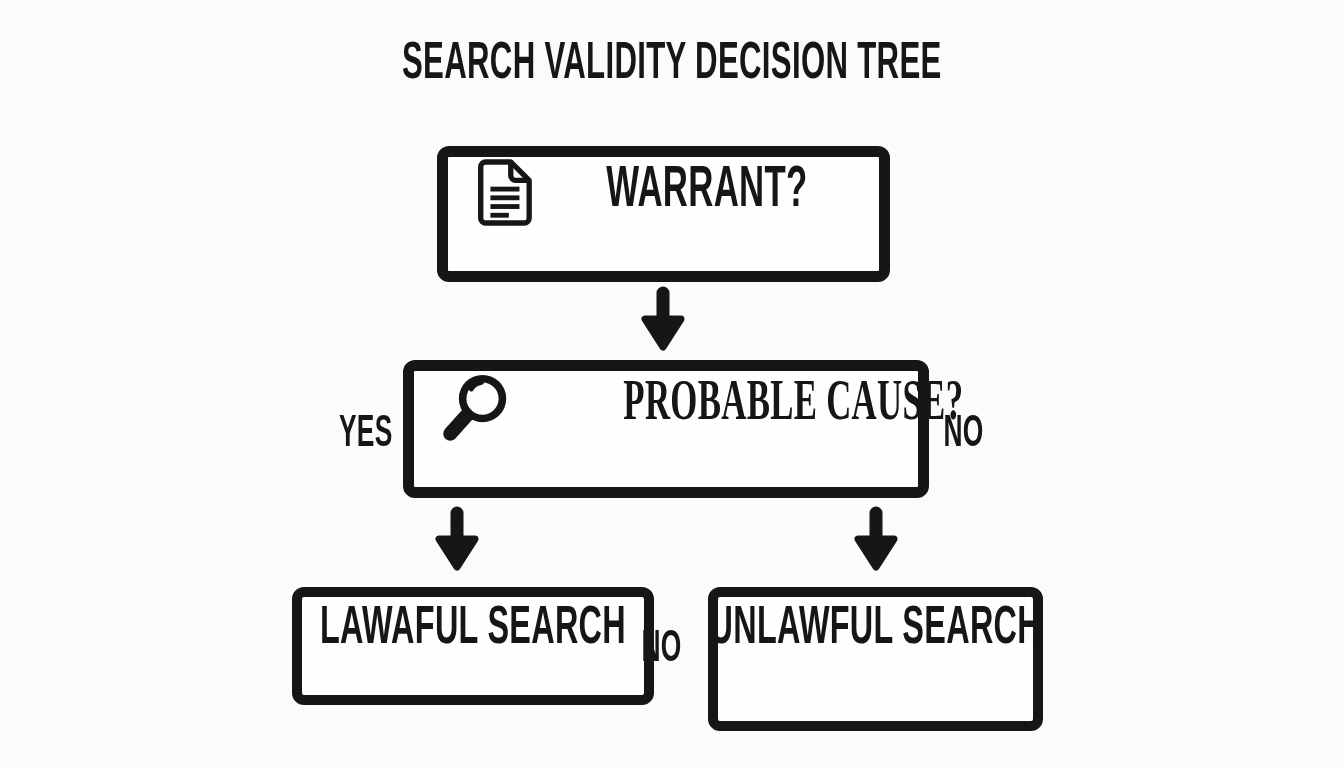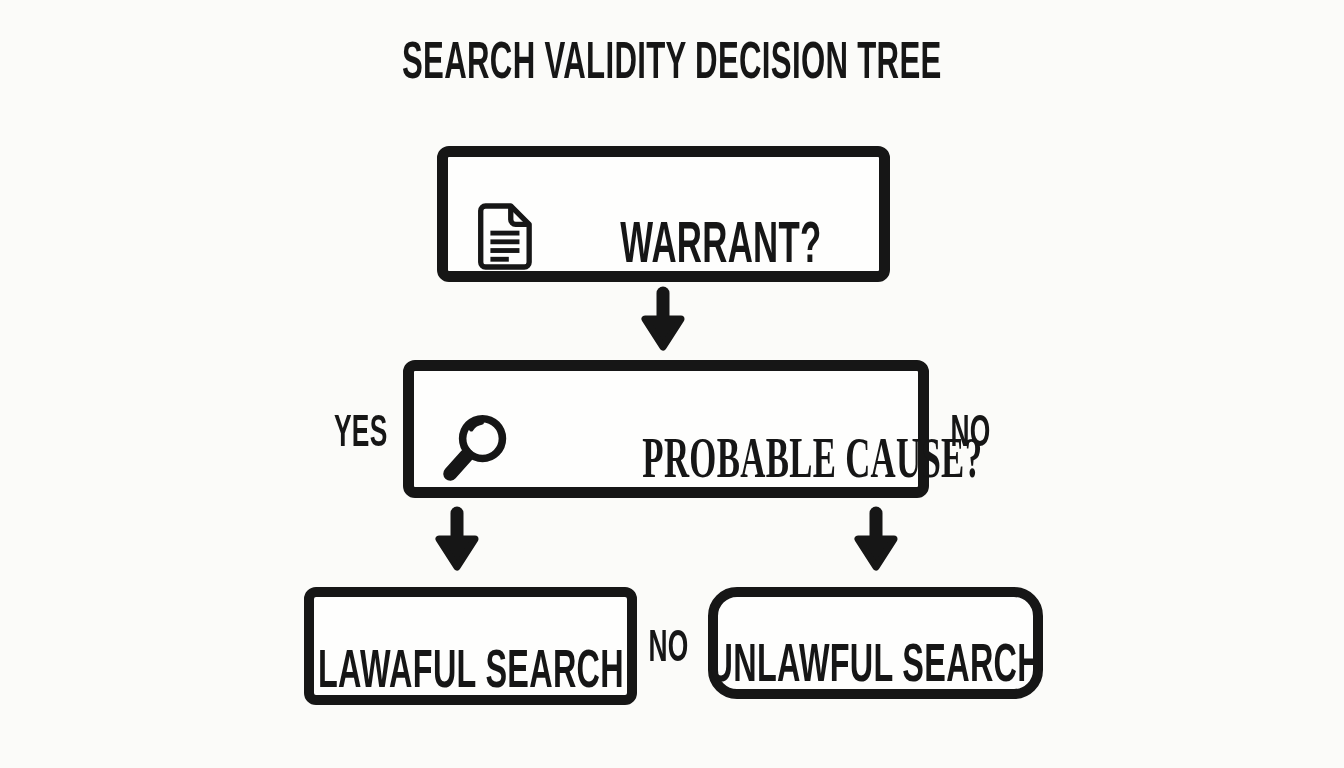--- a/index.html
+++ b/index.html
@@ -31,43 +31,42 @@
     text-align:center;
     font-size:52px;line-height:1;
     font-weight:bold;
   }
   .node{
     position:absolute;
     background:var(--fill);
     border:11px solid var(--ink);
     border-radius:12px;
     display:flex;
-    align-items:flex-end;
-    gap:19px;
+    align-items:flex-start;
   }
   .node .iconbox{
     flex:0 0 auto;
     margin-left:24px;
     display:flex;align-items:center;justify-content:center;
   }
   .node .labelwrap{
     flex:1 1 auto;
     display:flex;align-items:center;justify-content:center;
   }
   .node-label{font-size:58px;line-height:1;}
   .node-warrant{left:437px;top:146px;width:453px;height:136px;}
   .node-probable{left:403px;top:360px;width:526px;height:138px;font-family:Liberation Serif, serif;}
   .node-outcome{border-width:10px;justify-content:center;}
-  .node-lawful{left:292px;top:587px;width:333px;height:118px;margin-left:12px;}
-  .node-unlawful{left:708px;top:587px;width:335px;height:112px;border-radius:29px;}
+  .node-lawful{left:292px;top:587px;width:362px;height:118px;}
+  .node-unlawful{left:708px;top:587px;width:335px;height:144px;}
   .node-outcome .node-label{font-size:54px;}
   .branch-label{
     position:absolute;
     font-size:44px;line-height:1;font-weight:bold;
-    display:flex;align-items:center;justify-content:center;
+    display:flex;align-items:center;justify-content:flex-start;
   }
   .label-yes{left:321px;top:409px;width:80px;height:44px;}
   .label-no-right{left:930px;top:409px;width:80px;height:44px;}
   .label-no-mid{left:628px;top:624px;width:80px;height:44px;}
   .arrow{
     position:absolute;width:50px;height:68px;
     display:flex;align-items:center;justify-content:center;
   }
   .arrow-root{left:638px;top:286px;}
   .arrow-yes{left:432px;top:506px;}

